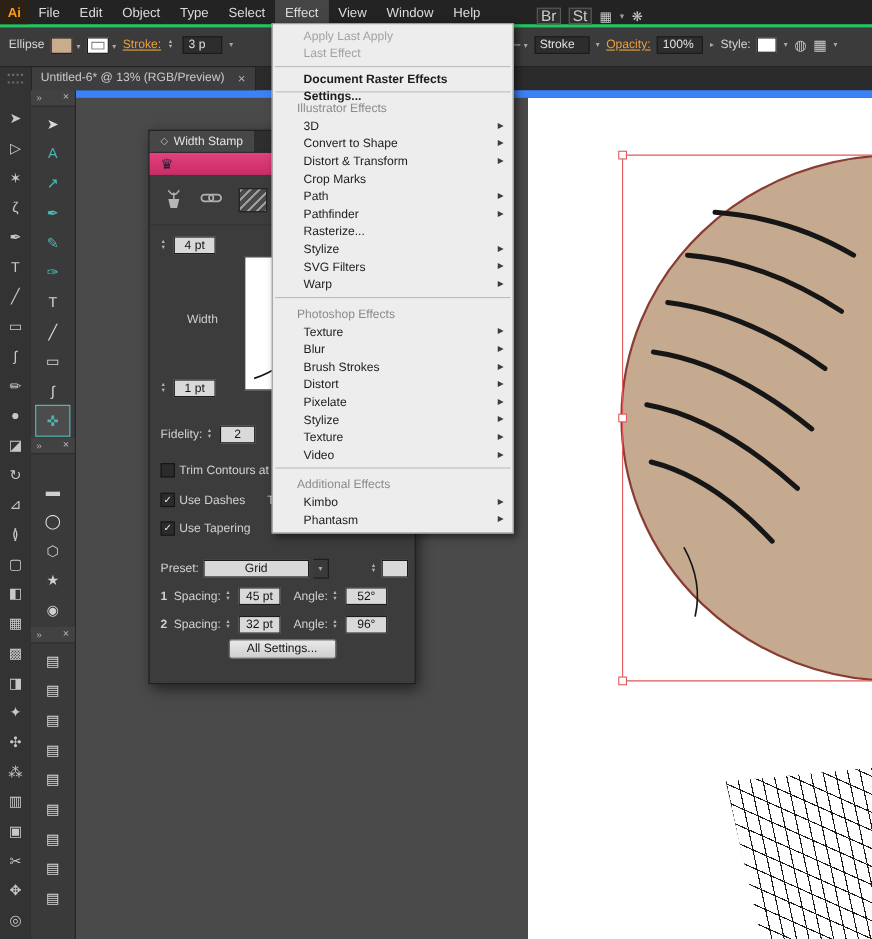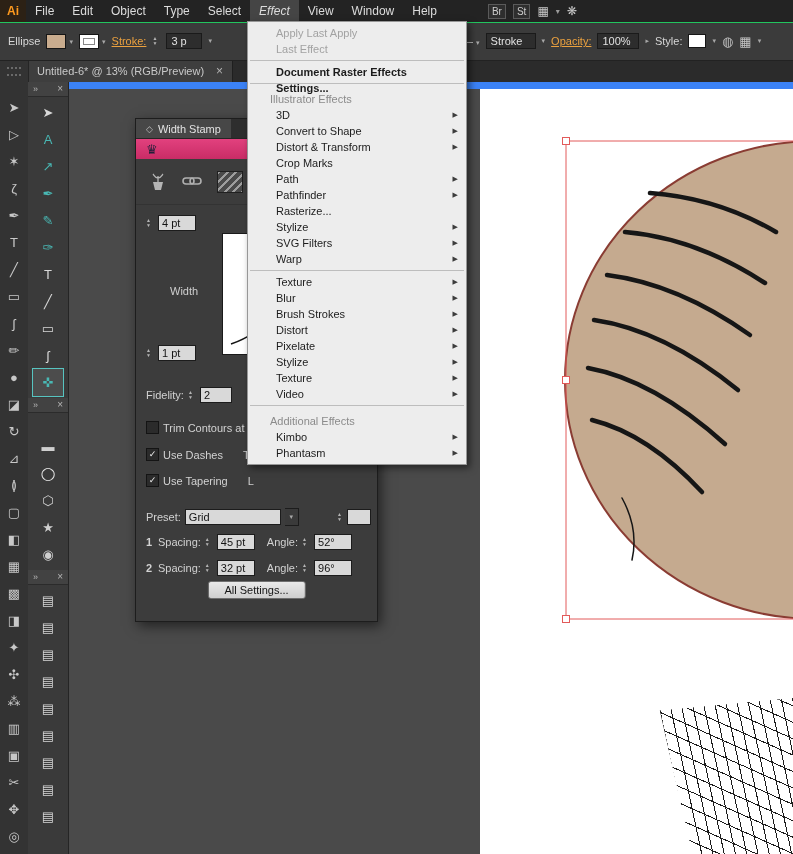--- a/index.html
+++ b/index.html
@@ -1,26 +1,26 @@
 <!DOCTYPE html>
 <html><head>
 <meta charset="utf-8">
 <style>
   html,body{margin:0;padding:0;background:#222;}
   .app{position:relative;width:793px;height:854px;overflow:hidden;background:#4a4a4a;
        font-family:"Liberation Sans","DejaVu Sans",sans-serif;-webkit-font-smoothing:antialiased;}
 
   
-  .menubar{position:absolute;left:0;top:0;right:0;height:22px;background:#232323;display:flex;align-items:center;z-index:50;border-bottom:1px solid #22c55e;}
+  .menubar{position:absolute;left:0;top:0;right:0;height:22px;background:#232323;display:flex;align-items:flex-end;z-index:50;border-bottom:3px solid #22c55e;}
   .logo{width:26px;height:22px;background:#2c2115;color:#ff9a1e;font-weight:bold;font-size:12px;display:flex;align-items:center;justify-content:center;}
   .menus{display:flex;height:22px;}
   .mb-item{padding:0 9px;font-size:12px;color:#dcdcdc;height:22px;line-height:22px;cursor:default;}
-  .mb-item.active{background:#454545;font-style:italic;}
+  .mb-item.active{background:#454545;}
   .menubar-right{margin-left:42px;display:flex;gap:7px;align-items:center;}
-  .mb-btn{background:#2e2e2e;border:1px solid #5a5a5a;color:#cccccc;font-size:10px;height:15px;line-height:13px;padding:0 3px;font-family:inherit;}
+  .mb-btn{background:#2e2e2e;border:1px solid #5a5a5a;color:#cccccc;font-size:14px;height:15px;line-height:13px;padding:0 3px;font-family:inherit;}
   .mb-ico{color:#c8c8c8;font-size:12px;}
   .mb-dd{color:#9a9a9a;font-size:8px;}
 
   
   .controlbar{position:absolute;left:0;top:22px;right:0;height:38px;background:#3b3b3b;border-bottom:1px solid #222;z-index:10;font-size:11px;color:#d6d6d6;}
   .cb-left{position:absolute;left:8px;top:0;bottom:0;display:flex;align-items:center;gap:6px;}
   .cb-right{position:absolute;left:462px;top:0;bottom:0;display:flex;align-items:center;gap:6px;}
   .swatch{display:inline-block;width:18px;height:13px;border:1px solid #161616;vertical-align:middle;}
   .swatch.fill{background:#c9ac8e;}
   .swatch.stroke{background:#ffffff;box-shadow:inset 0 0 0 3px #fff,inset 0 0 0 4px #888;}
@@ -65,21 +65,21 @@
       border:1px solid #1d1d1d;box-shadow:3px 4px 12px rgba(0,0,0,.55);z-index:20;color:#d2d2d2;font-size:11px;}
   .ws-header{height:19px;background:#2e2e2e;display:flex;border-bottom:1px solid #252525;}
   .ws-tab{background:#474747;padding:0 10px;display:flex;align-items:center;gap:5px;color:#e2e2e2;font-size:11px;}
   .ws-diamond{font-size:9px;color:#bdbdbd;}
   .ws-brandbar{height:20px;background:linear-gradient(#e2417e,#c92c66);display:flex;align-items:center;padding-left:10px;}
   .ws-crown{color:#22203a;font-size:13px;line-height:13px;}
   .ws-tools{height:45px;display:flex;align-items:center;gap:15px;padding-left:13px;border-bottom:1px solid #333;}
   .hatch-swatch{width:24px;height:20px;border:1px solid #202020;
       background:repeating-linear-gradient(135deg,#9d9d9d 0 2px,#4a4a4a 2px 6px);}
   .ws-row{position:absolute;display:flex;align-items:center;gap:4px;left:10px;}
-  .lfield{background:#d9d9d9;border:1px solid #1c1c1c;color:#141414;height:14px;line-height:14px;padding:0 3px;font-size:11px;display:inline-block;}
+  .lfield{background:#d9d9d9;border:1px solid #1c1c1c;color:#141414;height:14px;line-height:14px;padding:0 3px;font-size:11px;display:inline-block;text-align:center;}
   .fw34{width:30px;} .fw30{width:24px;} .fw36{width:30px;} .fw92{width:88px;} .fw22{width:16px;}
   .ws-preview{position:absolute;left:86px;top:114px;width:130px;height:120px;background:#ffffff;border:1px solid #1a1a1a;}
   .ws-axis{position:absolute;left:34px;top:166px;color:#cfcfcf;}
   .cb{width:11px;height:11px;background:#2b2b2b;border:1px solid #141414;display:inline-flex;align-items:center;justify-content:center;}
   .cb-mark{color:#f0f0f0;font-size:9px;line-height:9px;}
   .cb-extra{margin-left:16px;color:#cfcfcf;}
   .ws-btn{position:absolute;left:50%;top:462px;transform:translateX(-50%);
       background:linear-gradient(#e9e9e9,#cfcfcf);border:1px solid #6f6f6f;border-radius:3px;
       color:#141414;font-size:11px;padding:2px 16px;font-family:inherit;}
   .num{font-weight:bold;width:8px;display:inline-block;}
@@ -451,20 +451,21 @@
       </div>
       <div class="menu-item">
         <span>SVG Filters</span>
         <span class="mi-arrow">▶</span>
       </div>
       <div class="menu-item">
         <span>Warp</span>
         <span class="mi-arrow">▶</span>
       </div>
       <div class="menu-sep"></div>
+      <div class="menu-header">Photoshop Effects</div>
       <div class="menu-item">
         <span>Texture</span>
         <span class="mi-arrow">▶</span>
       </div>
       <div class="menu-item">
         <span>Blur</span>
         <span class="mi-arrow">▶</span>
       </div>
       <div class="menu-item">
         <span>Brush Strokes</span>

